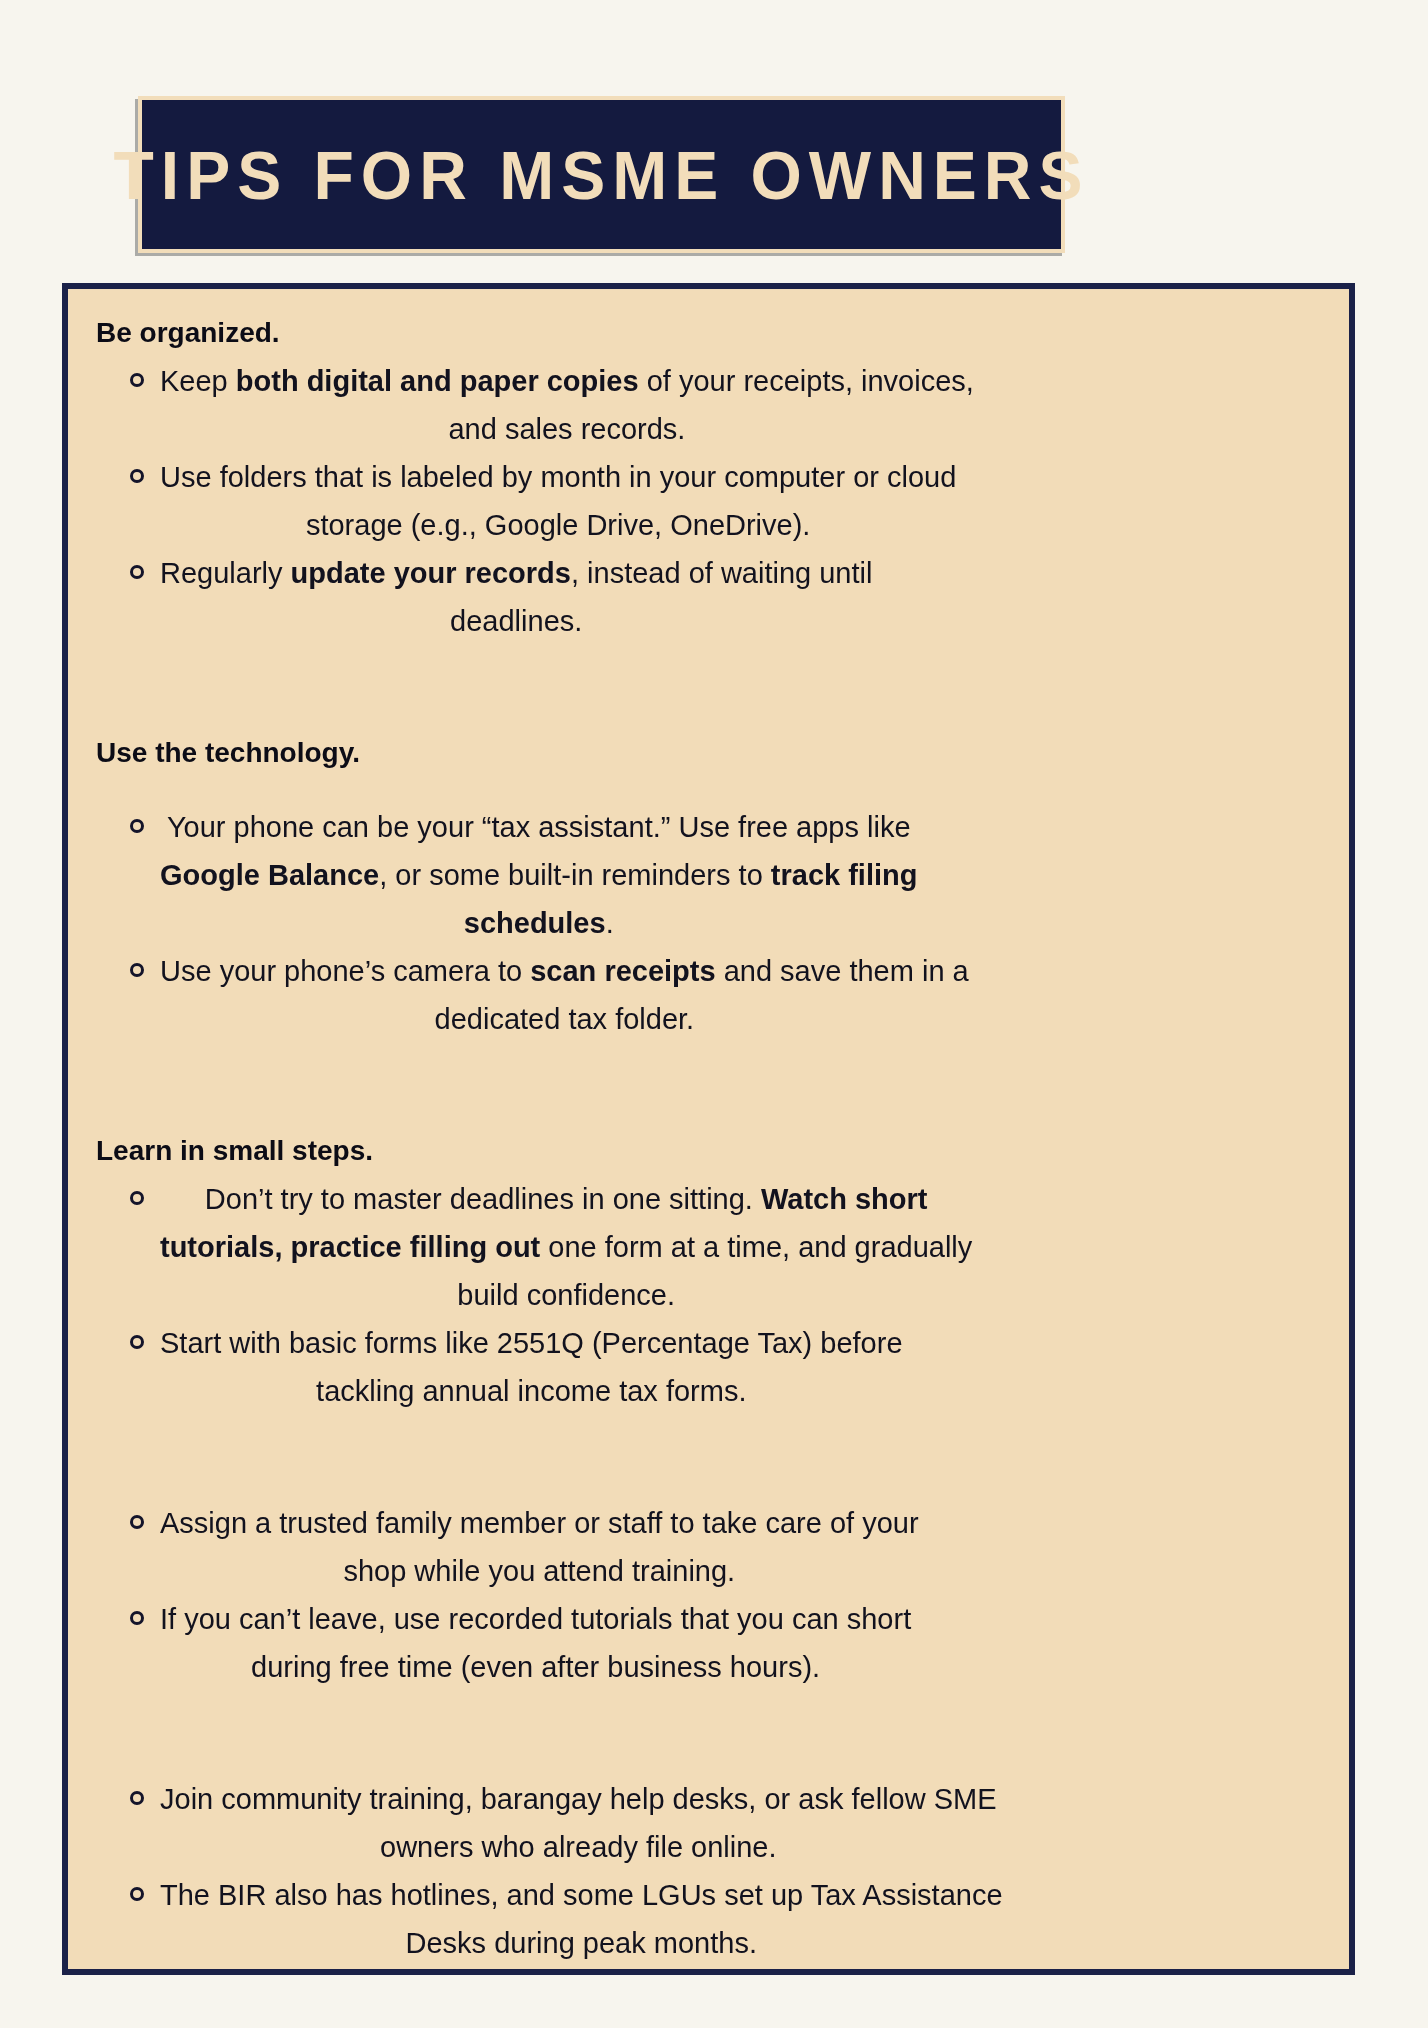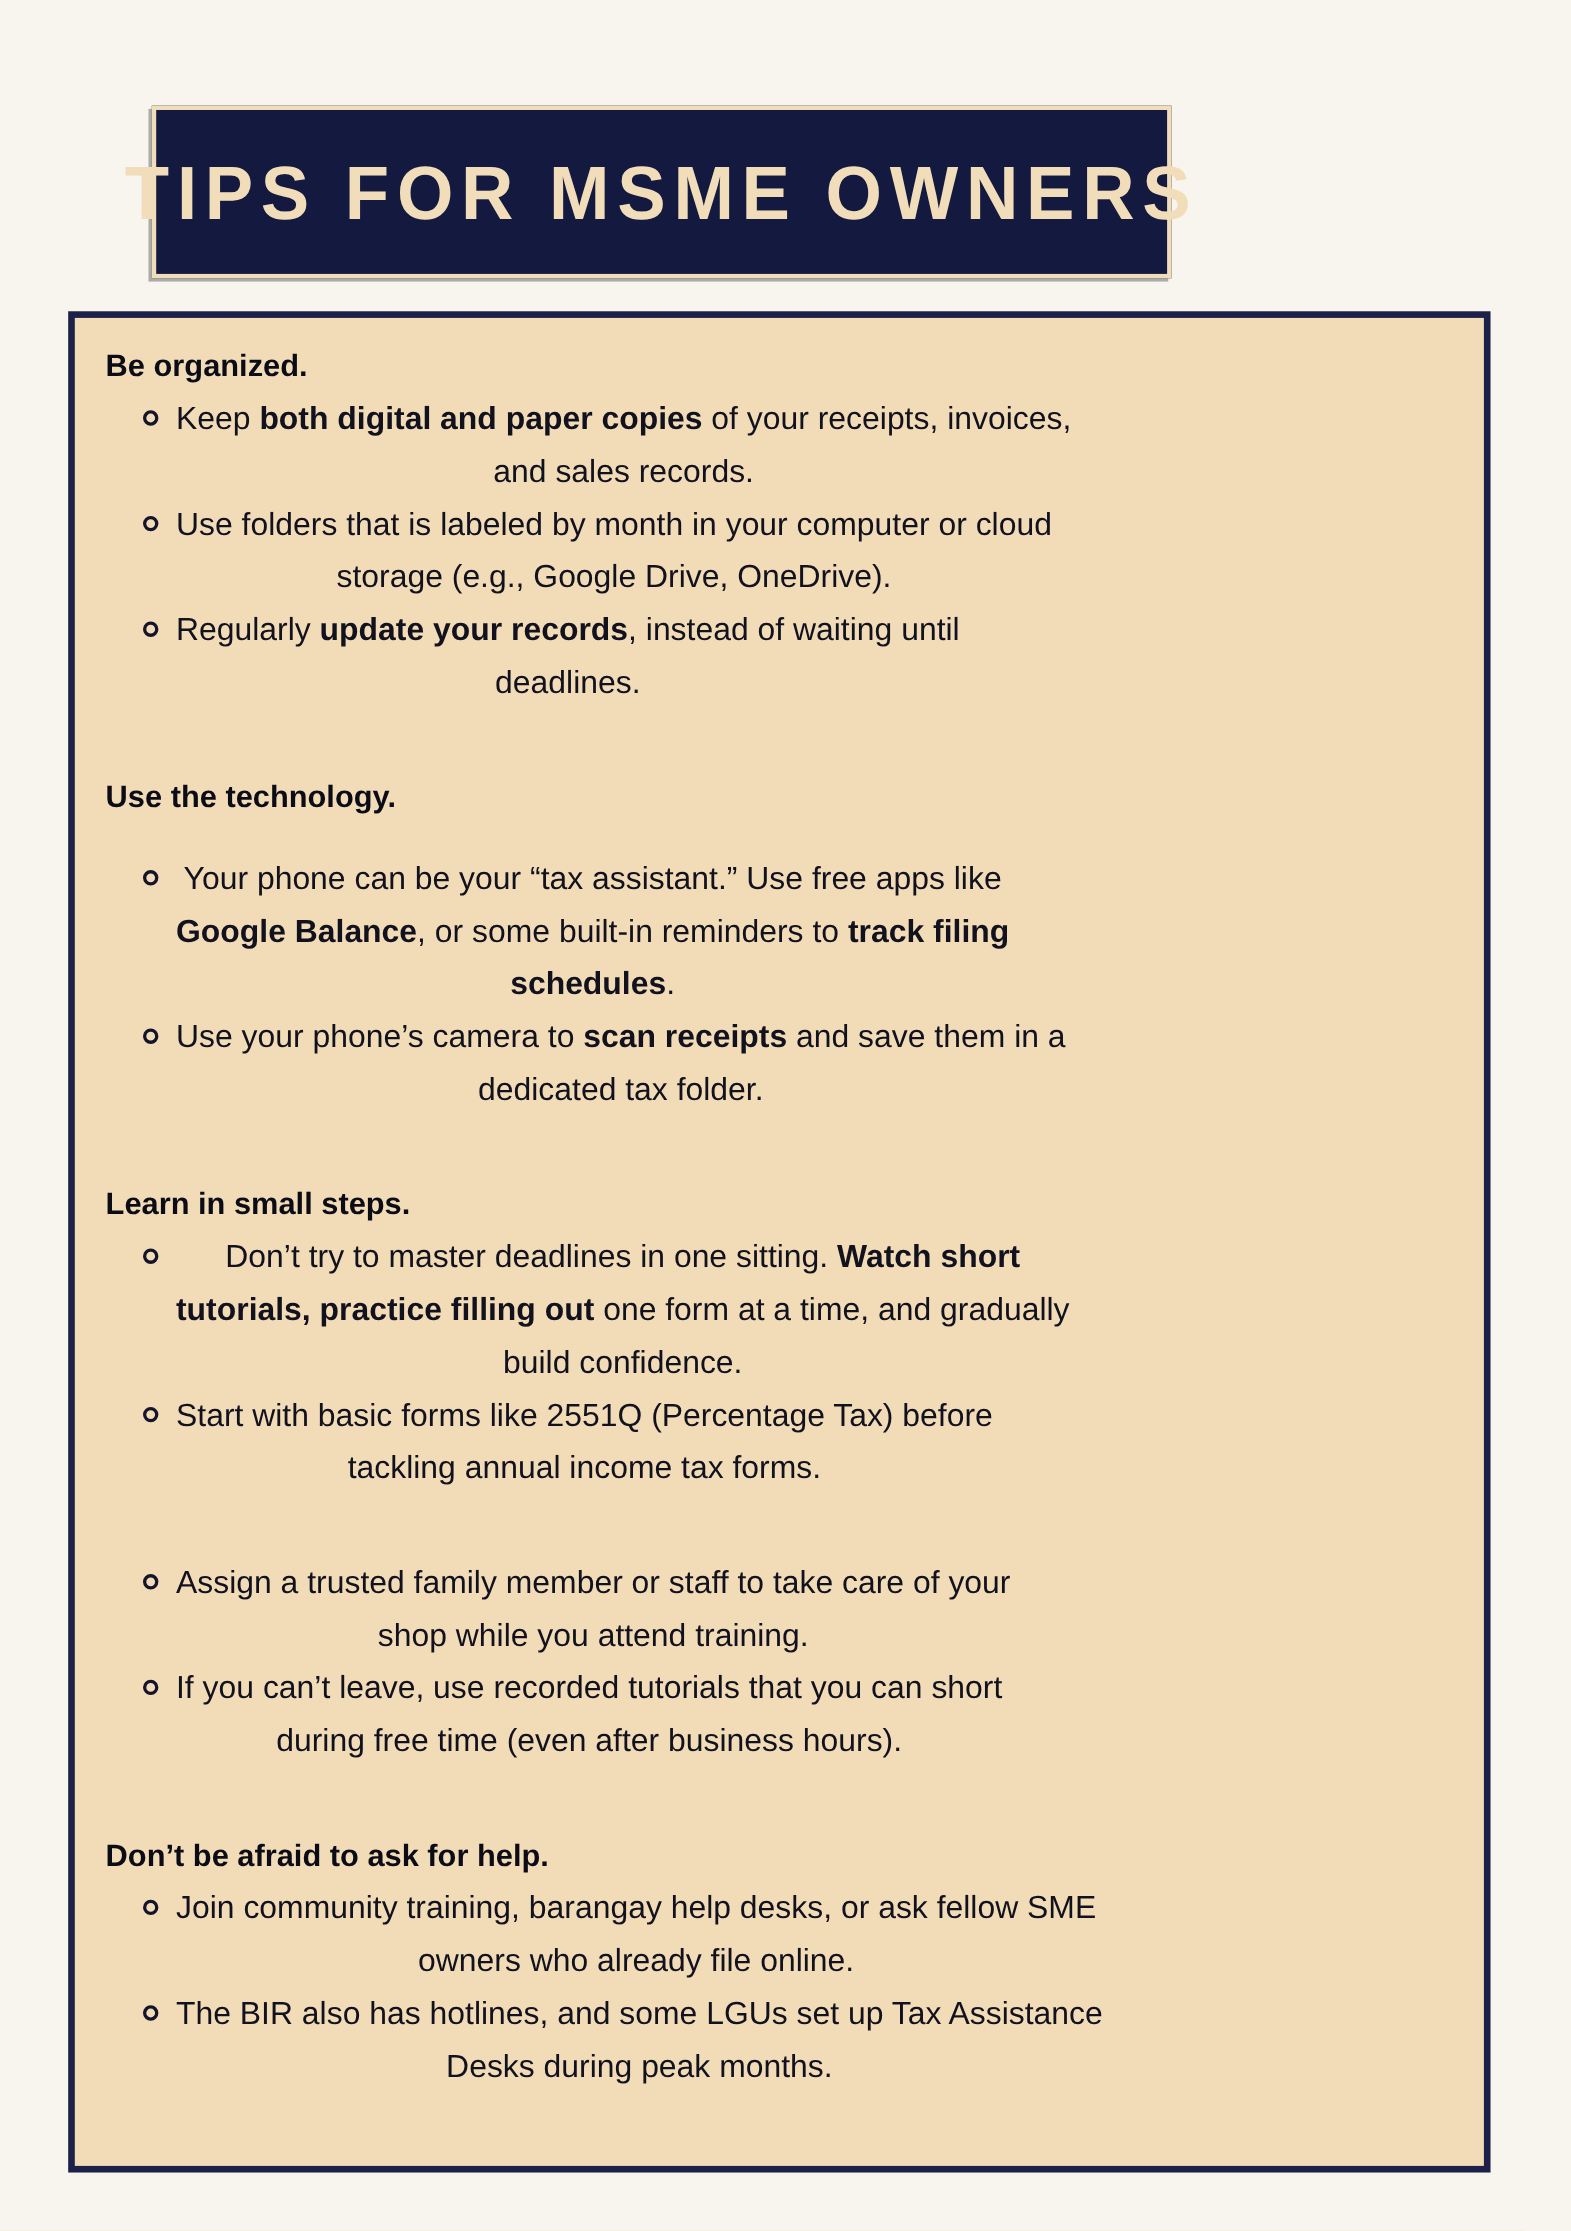--- a/index.html
+++ b/index.html
@@ -31,21 +31,21 @@
     white-space:nowrap;
     transform:scaleY(1.04);
   }
   .card{
     position:absolute;left:62px;top:283px;width:1293px;height:1692px;
     background:var(--card-bg);
     border:6px solid var(--card-border);
     padding:20px 30px 20px 28px;
     overflow:hidden;
   }
-  .section{margin-top:56px;}
+  .section{margin-top:84px;}
   .section:first-child{margin-top:0;}
   .section-heading{
     font-size:28px;font-weight:700;line-height:48px;color:#0c0c16;
   }
   .bullets{margin-left:34px;}
   .section.extra-gap .bullets{margin-top:26px;}
   .bullet{display:flex;align-items:flex-start;text-align:center;}
   .bullet-ring{
     flex:0 0 auto;width:14px;height:14px;margin:16px 16px 0 0;
     border:3px solid #14142a;border-radius:50%;
@@ -126,21 +126,20 @@
 shop while you attend training.</span></span>
           </div>
           <div class="bullet">
             <span class="bullet-ring"></span>
             <span class="bullet-text"><span>If you can’t leave, use recorded tutorials that you can short
 during free time (even after business hours).</span></span>
           </div>
         </div>
       </div>
       <div class="section">
-        <div class="section-heading">Don’t be afraid to ask for help.</div>
         <div class="bullets">
           <div class="bullet">
             <span class="bullet-ring"></span>
             <span class="bullet-text"><span>Join community training, barangay help desks, or ask fellow SME
 owners who already file online.</span></span>
           </div>
           <div class="bullet">
             <span class="bullet-ring"></span>
             <span class="bullet-text"><span>The BIR also has hotlines, and some LGUs set up Tax Assistance
 Desks during peak months.</span></span>

